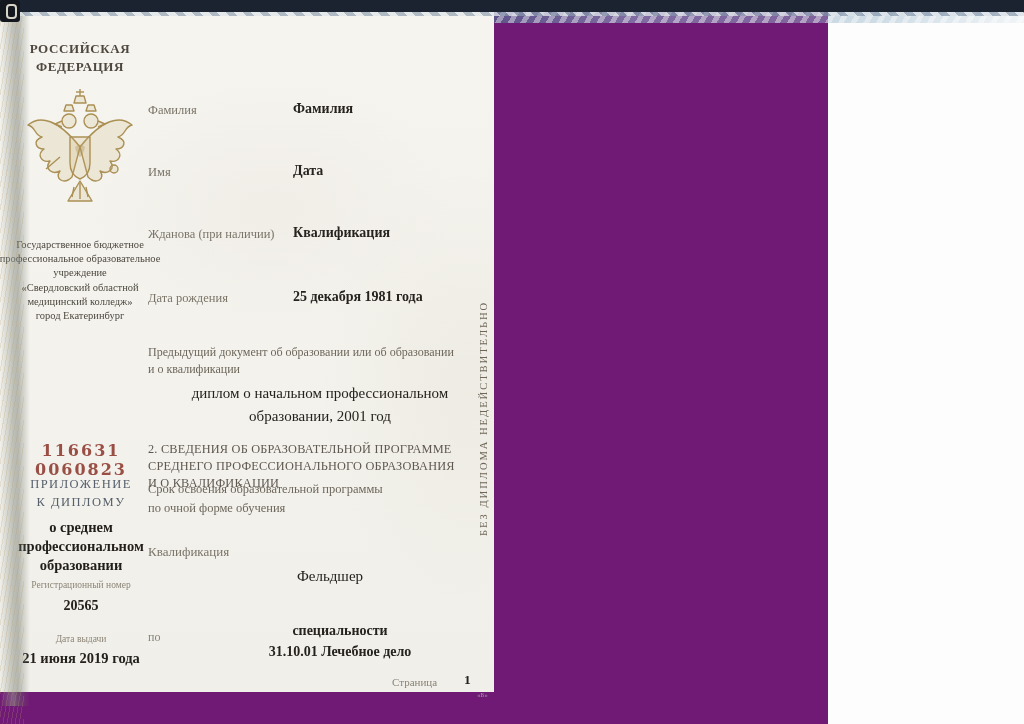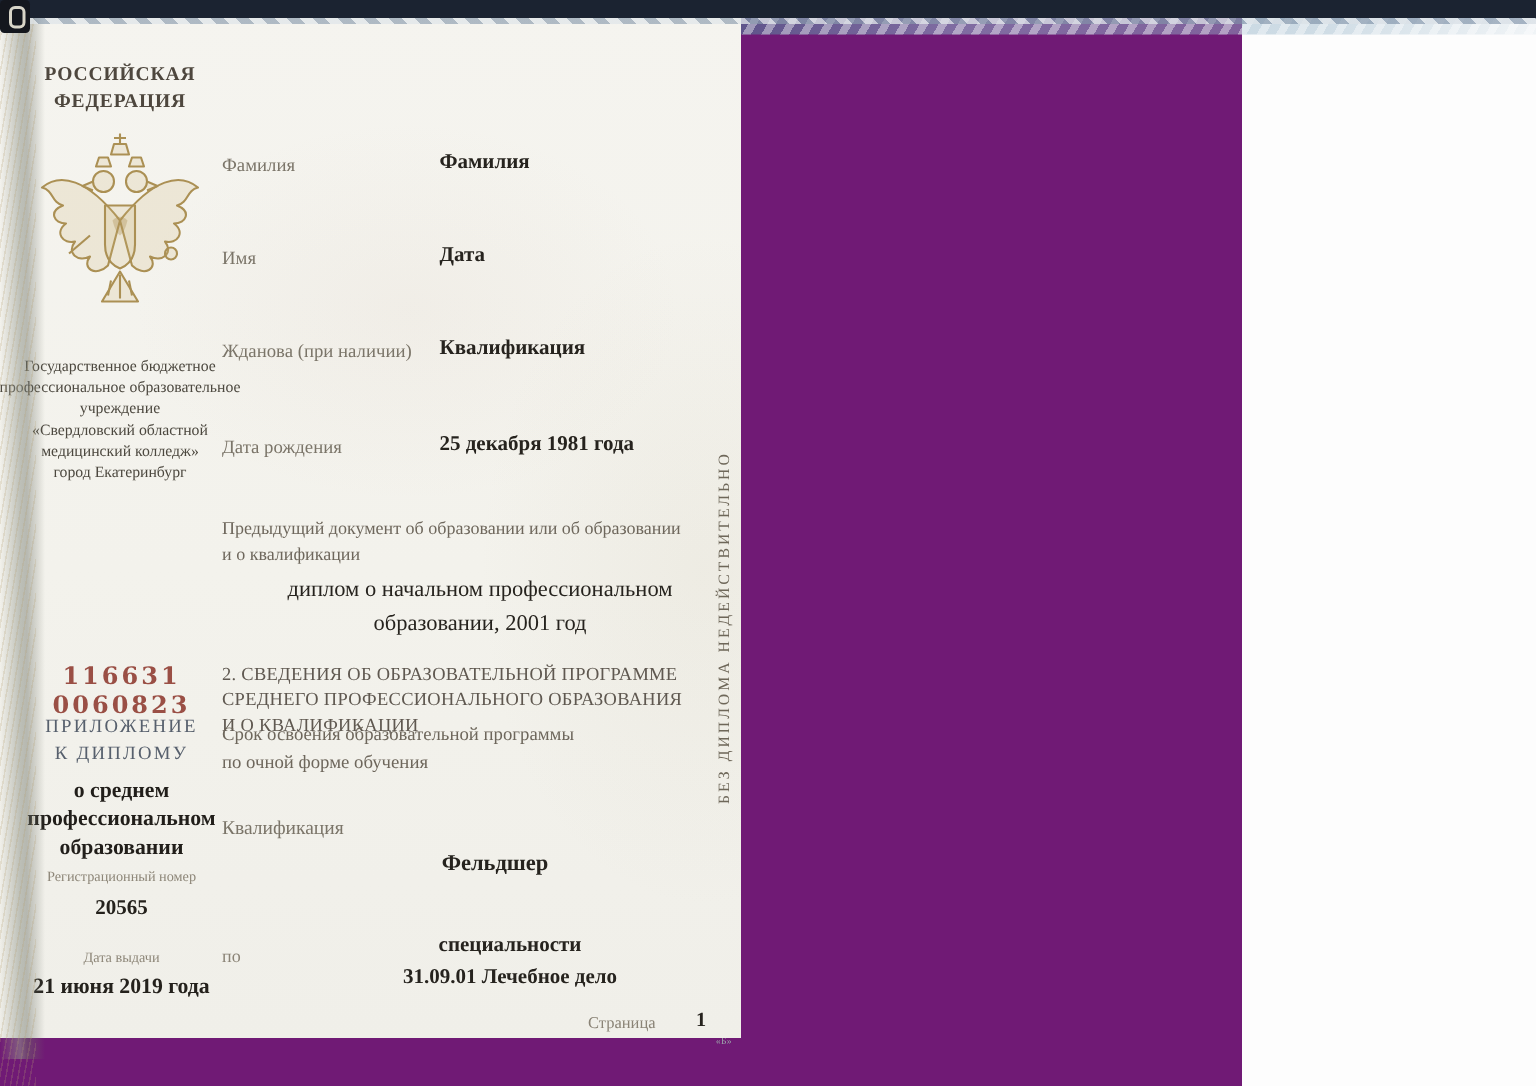--- a/index.html
+++ b/index.html
@@ -96,21 +96,21 @@
   .h-sec1{position:absolute;left:148px;top:42px;width:346px;}
   .field-label{position:absolute;font-size:12.5px;color:#7b7569;}
   .field-value{position:absolute;left:293px;font-size:14px;font-weight:600;color:#26231e;}
   .prev-label{position:absolute;left:148px;top:344px;width:360px;font-size:12px;color:#6e675c;line-height:1.45;white-space:pre-line;}
   .prev-value{position:absolute;left:160px;top:382px;width:320px;text-align:center;
     font-size:15px;font-weight:400;color:#26231e;line-height:1.5;white-space:pre-line;}
   .h-sec2{position:absolute;left:148px;top:441px;width:360px;}
   .duration-label{position:absolute;left:148px;top:480px;font-size:12.5px;color:#6e675c;line-height:1.55;white-space:pre-line;}
   .duration-value{position:absolute;left:190px;top:518px;width:280px;text-align:center;font-size:14px;font-weight:700;color:#26231e;}
   .qual-label{position:absolute;left:148px;top:544px;font-size:13px;color:#7b7569;}
-  .qual-value{position:absolute;left:190px;top:568px;width:280px;text-align:center;font-size:15px;font-weight:700;color:#26231e;}
+  .qual-value{position:absolute;left:190px;top:568px;width:280px;text-align:center;font-size:15px;font-weight:400;color:#26231e;}
   .po-label{position:absolute;left:148px;top:630px;font-size:12px;color:#8a8376;}
   .specialty{position:absolute;left:190px;top:620px;width:300px;text-align:center;
     font-size:14px;font-weight:700;color:#26231e;line-height:1.5;white-space:pre-line;}
   .pageno-right-label{position:absolute;left:392px;top:676px;font-size:11px;color:#8a8376;}
   .pageno-right-num{position:absolute;left:464px;top:672px;font-size:13.5px;color:#26231e;font-weight:600;}
 
   .mp-mark{position:absolute;left:243px;top:587px;font-size:11px;font-weight:700;color:#3f51a0;opacity:.8;letter-spacing:1px;}
 </style>
 </head>
 <body>
@@ -274,21 +274,21 @@
 И О КВАЛИФИКАЦИИ</div>
 
     <div class="duration-label">Срок освоения образовательной программы
 по очной форме обучения</div>
 
     <div class="qual-label">Квалификация</div>
     <div class="qual-value">Фельдшер</div>
 
     <div class="po-label">по</div>
     <div class="specialty">специальности
-31.09.01 Лечебное дело</div>
+31.10.01 Лечебное дело</div>
 
     <div class="pageno-right-label">Страница</div>
     <div class="pageno-right-num">1</div>
 
     <span class="vtext vtext-right" style="left:478px;top:196px;height:340px;">БЕЗ ДИПЛОМА НЕДЕЙСТВИТЕЛЬНО</span>
   </div>
 
   <div class="gutter"></div>
   <div class="right-guilloche"></div>
   <div class="bottom-guilloche"></div>

